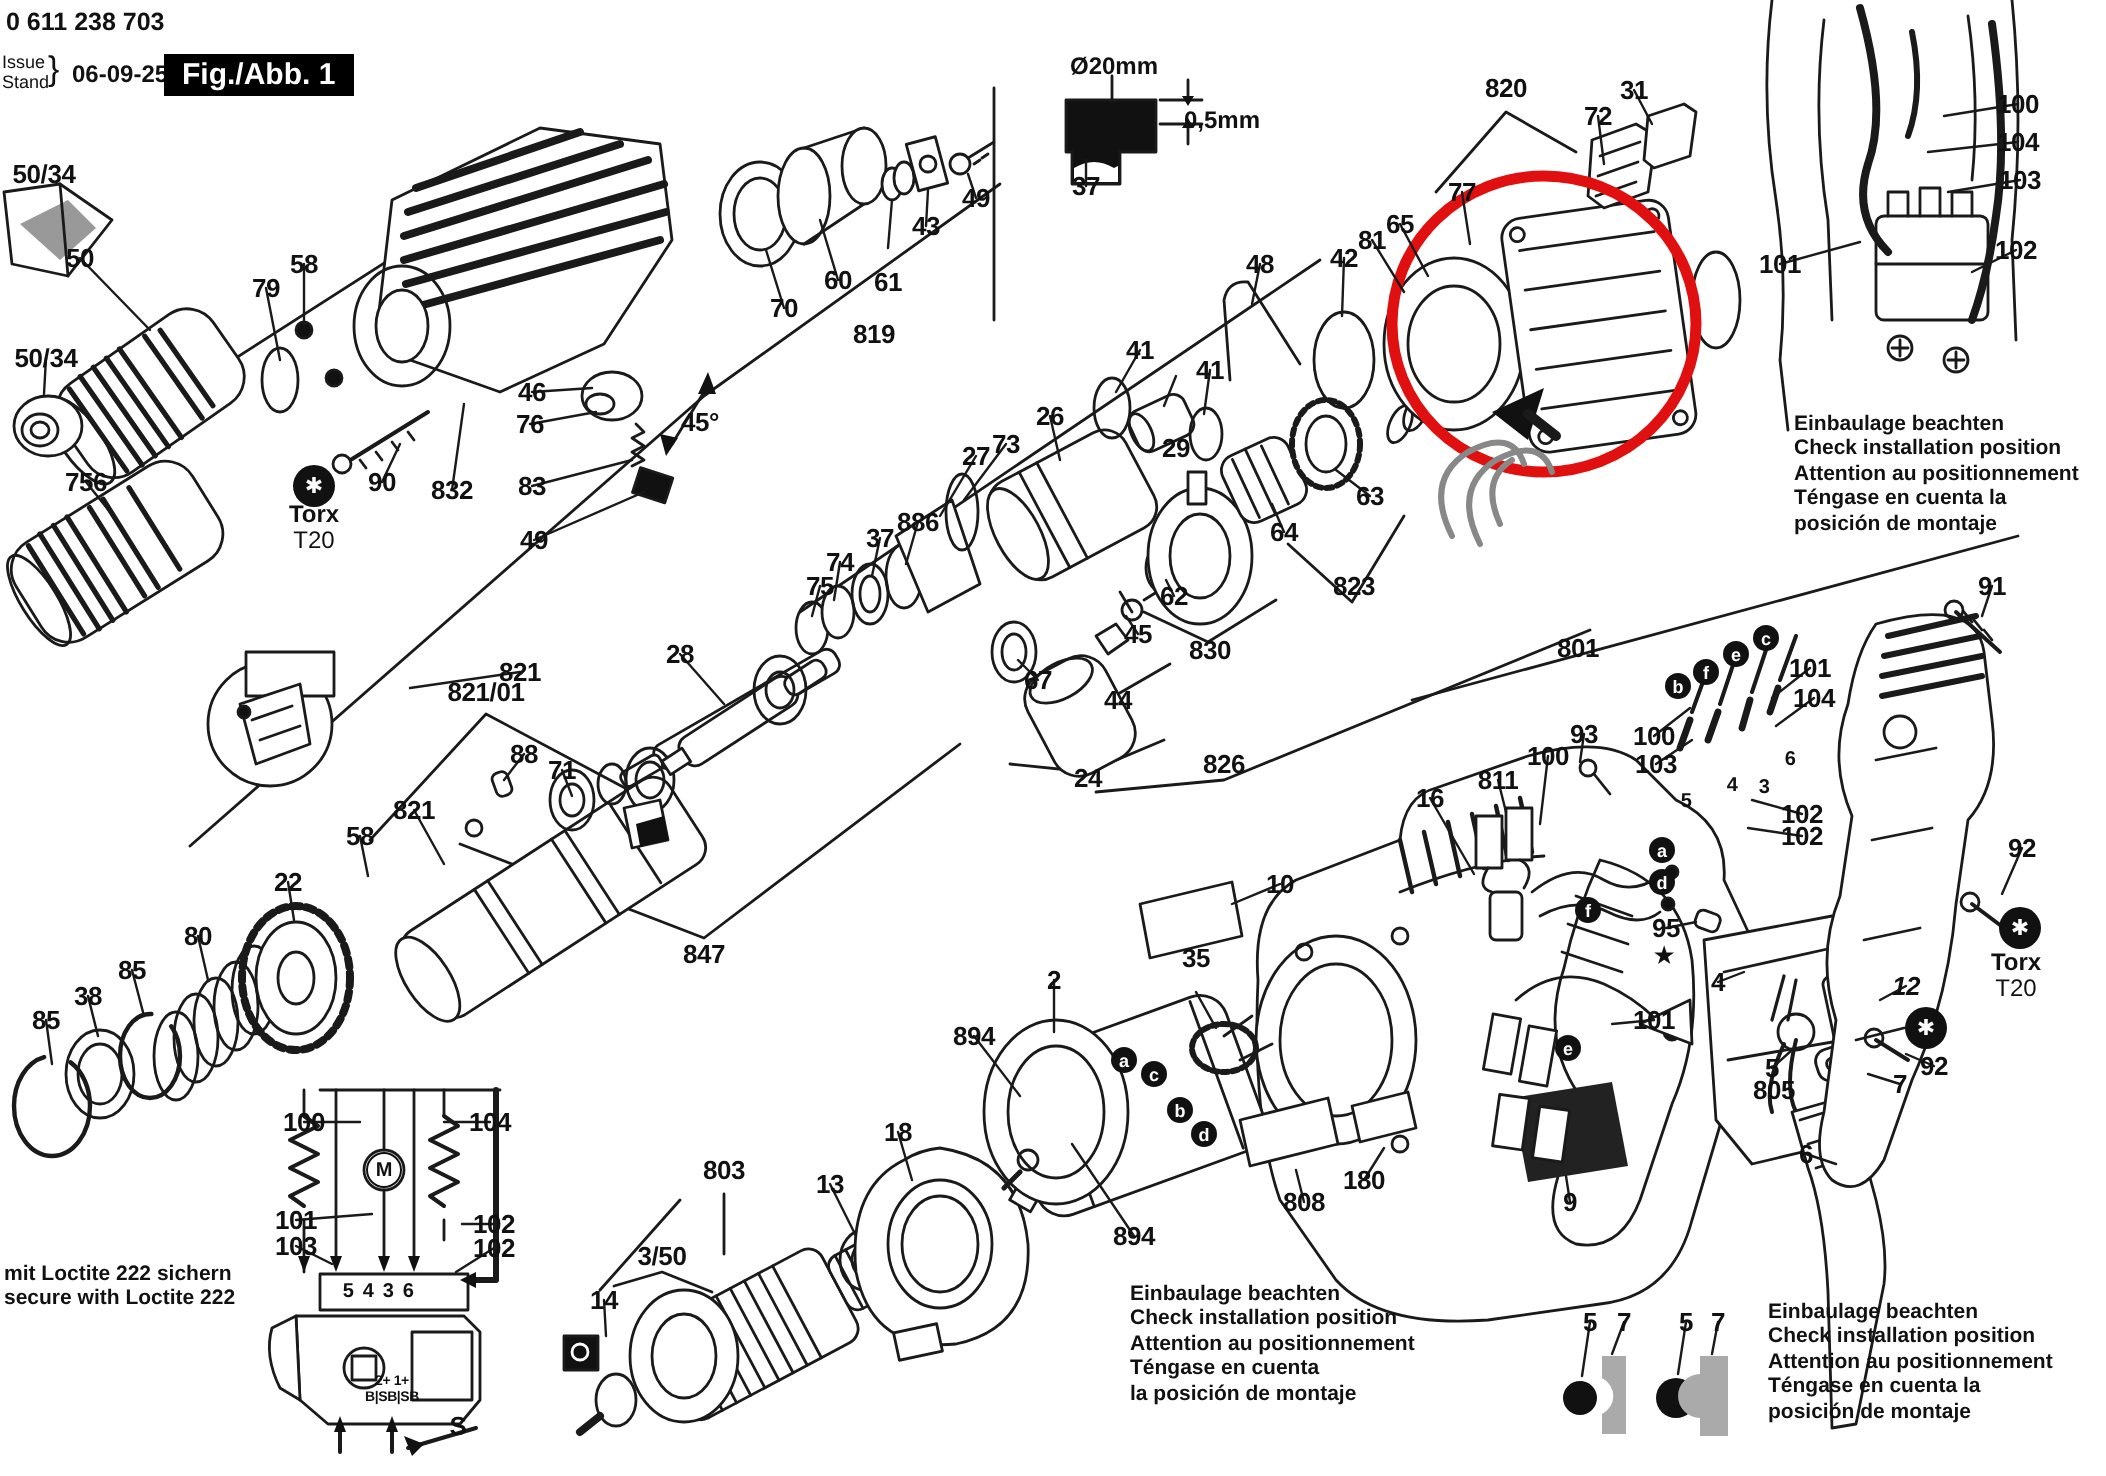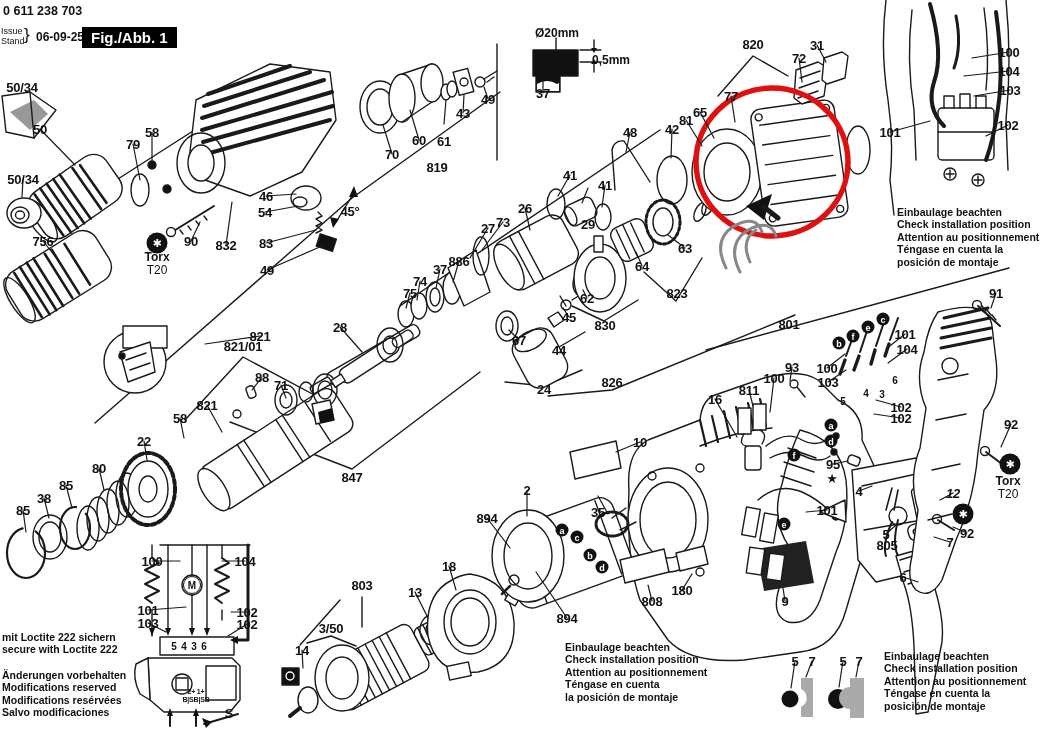--- a/index.html
+++ b/index.html
@@ -540,26 +540,20 @@
 <div class="date">06-09-25</div>
 <div class="figbox">Fig./Abb. 1</div>
 
 <div class="dim" style="left:557px;top:33px">Ø20mm</div>
 <div class="dim" style="left:611px;top:60px">0,5mm</div>
 
 <div class="note" style="left:2px;top:631px">
       <div>mit Loctite 222 sichern</div>
       <div>secure with Loctite 222</div>
     </div>
-<div class="note" style="left:2px;top:669px">
-      <div>Änderungen vorbehalten</div>
-      <div>Modifications reserved</div>
-      <div>Modifications resérvées</div>
-      <div>Salvo modificaciones</div>
-    </div>
 <div class="note" style="left:897px;top:206px">
       <div>Einbaulage beachten</div>
       <div>Check installation position</div>
       <div>Attention au positionnement</div>
       <div>Téngase en cuenta la</div>
       <div>posición de montaje</div>
     </div>
 <div class="note" style="left:565px;top:641px">
       <div>Einbaulage beachten</div>
       <div>Check installation position</div>
@@ -578,21 +572,21 @@
 <div id="labels">
       <span class="plabel" style="left: 22px; top: 87px;">50/34</span>
       <span class="plabel" style="left: 40px; top: 129px;">50</span>
       <span class="plabel" style="left: 23px; top: 179px;">50/34</span>
       <span class="plabel" style="left: 43px; top: 241px;">756</span>
       <span class="plabel" style="left: 133px; top: 144px;">79</span>
       <span class="plabel" style="left: 152px; top: 132px;">58</span>
       <span class="plabel" style="left: 191px; top: 241px;">90</span>
       <span class="plabel" style="left: 226px; top: 245px;">832</span>
       <span class="plabel" style="left: 266px; top: 196px;">46</span>
-      <span class="plabel" style="left: 265px; top: 212px;">54</span>
+      <span class="plabel" style="left: 265px; top: 212px;">76</span>
       <span class="plabel" style="left: 266px; top: 243px;">83</span>
       <span class="plabel" style="left: 267px; top: 270px;">49</span>
       <span class="plabel" style="left: 350px; top: 211px;">45°</span>
       <span class="plabel" style="left: 392px; top: 154px;">70</span>
       <span class="plabel" style="left: 419px; top: 140px;">60</span>
       <span class="plabel" style="left: 444px; top: 141px;">61</span>
       <span class="plabel" style="left: 463px; top: 113px;">43</span>
       <span class="plabel" style="left: 488px; top: 99px;">49</span>
       <span class="plabel" style="left: 437px; top: 167px;">819</span>
       <span class="plabel" style="left: 543px; top: 93px;">37</span>
@@ -644,21 +638,21 @@
       <span class="plabel" style="left: 247px; top: 612px;">102</span>
       <span class="plabel" style="left: 247px; top: 624px;">102</span>
       <span class="plabel" style="left: 229px; top: 713px;">S</span>
       <span class="plabel" style="left: 362px; top: 585px;">803</span>
       <span class="plabel" style="left: 331px; top: 628px;">3/50</span>
       <span class="plabel" style="left: 302px; top: 650px;">14</span>
       <span class="plabel" style="left: 415px; top: 592px;">13</span>
       <span class="plabel" style="left: 449px; top: 566px;">18</span>
       <span class="plabel" style="left: 487px; top: 518px;">894</span>
       <span class="plabel" style="left: 527px; top: 490px;">2</span>
-      <span class="plabel" style="left: 598px; top: 512px; text-align: center;">35</span>
+      <span class="plabel" style="left: 598px; top: 479px; text-align: center;">35</span>
       <span class="plabel" style="left: 567px; top: 618px;">894</span>
       <span class="plabel" style="left: 640px; top: 442px;">10</span>
       <span class="plabel" style="left: 652px; top: 601px;">808</span>
       <span class="plabel" style="left: 682px; top: 590px;">180</span>
       <span class="plabel" style="left: 785px; top: 601px;">9</span>
       <span class="plabel" style="left: 789px; top: 324px;">801</span>
       <span class="plabel" style="left: 715px; top: 399px;">16</span>
       <span class="plabel" style="left: 749px; top: 390px;">811</span>
       <span class="plabel" style="left: 774px; top: 378px;">100</span>
       <span class="plabel" style="left: 792px; top: 367px;">93</span>

